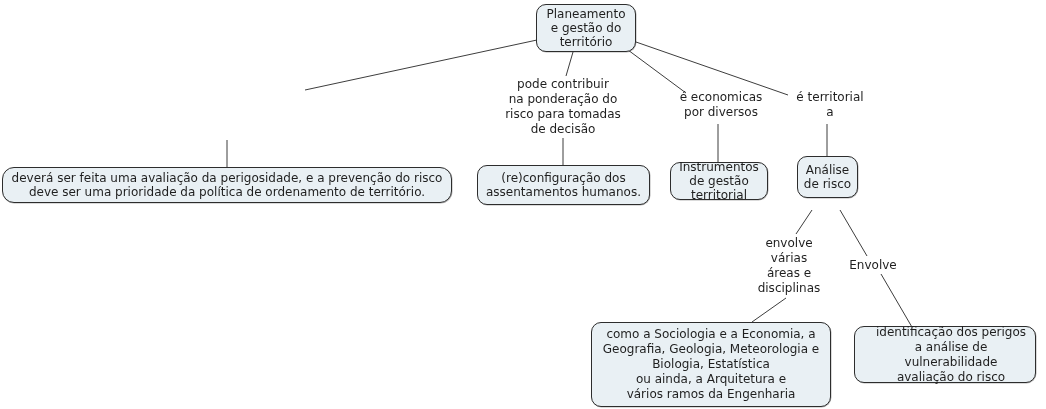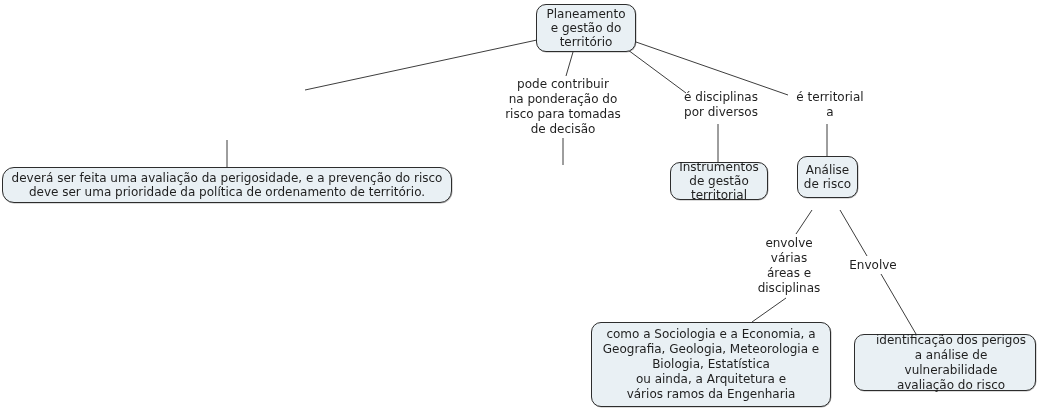--- a/index.html
+++ b/index.html
@@ -53,45 +53,47 @@
     <line x1="881" y1="274" x2="916" y2="334"></line>
   </svg>
 
   <div class="concept" style="left:536px; top:4px;   width:100px; height:48px;">Planeamento
 e gestão do
 território</div>
 
   <div class="concept" style="left:2px;   top:167px; width:450px; height:36px; border-radius:12px;">deverá ser feita uma avaliação da perigosidade, e a prevenção do risco
 deve ser uma prioridade da política de ordenamento de território.</div>
 
+  <div class="concept" style="left:477px; top:165px; width:173px; height:40px;">(re)configuração dos
+assentamentos humanos.</div>
 
   <div class="concept" style="left:670px; top:162px; width:98px;  height:38px;">Instrumentos
 de gestão
 territorial</div>
 
   <div class="concept" style="left:797px; top:156px; width:61px;  height:42px;">Análise
 de risco</div>
 
   <div class="concept" style="left:591px; top:322px; width:240px; height:85px; line-height:15px;">como a Sociologia e a Economia, a
 Geografia,  Geologia, Meteorologia e
 Biologia, Estatística
 ou ainda, a Arquitetura e
 vários ramos da Engenharia</div>
 
-  <div class="concept" style="left:854px; top:334px; width:182px; height:57px; line-height:15px;padding-left:12px;">identificação dos perigos
+  <div class="concept" style="left:854px; top:326px; width:182px; height:57px; line-height:15px;padding-left:12px;">identificação dos perigos
 a análise de vulnerabilidade
 avaliação do risco</div>
 
 
   <div class="linklabel" style="left:483px; top:77px;  width:160px;">pode contribuir
 na ponderação do
 risco para tomadas
 de decisão</div>
 
-  <div class="linklabel" style="left:661px; top:90px;  width:120px;">é disciplinas
+  <div class="linklabel" style="left:661px; top:90px;  width:120px;">é economicas
 por diversos</div>
 
   <div class="linklabel" style="left:770px; top:90px;  width:120px;">é territorial
 a</div>
 
   <div class="linklabel" style="left:729px; top:236px; width:120px;">envolve
 várias
 áreas e
 disciplinas</div>
 

